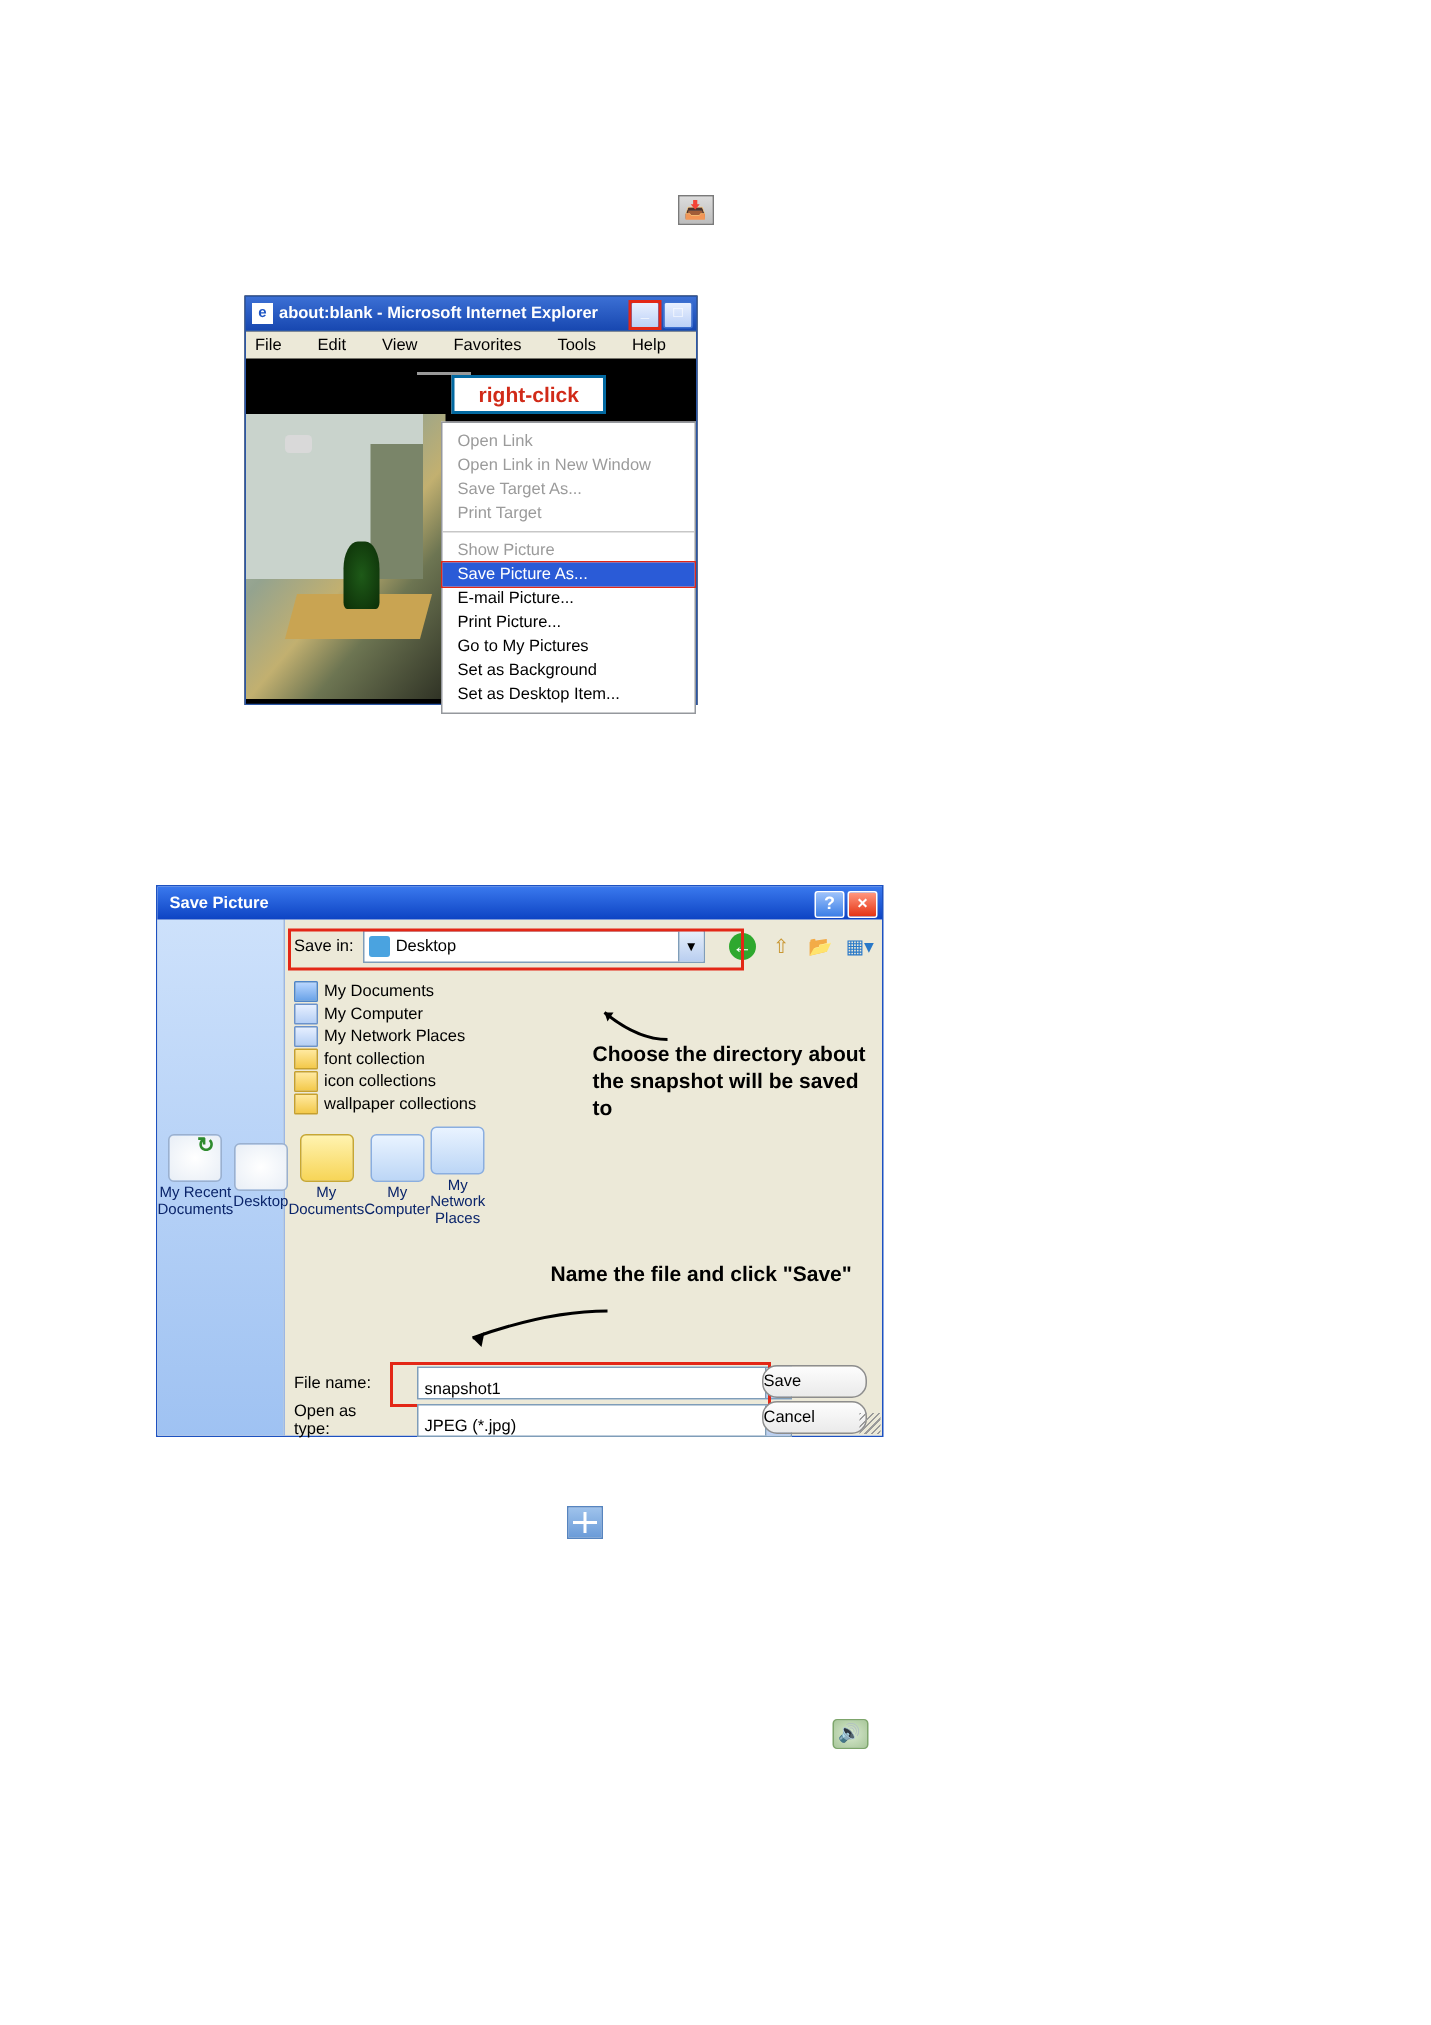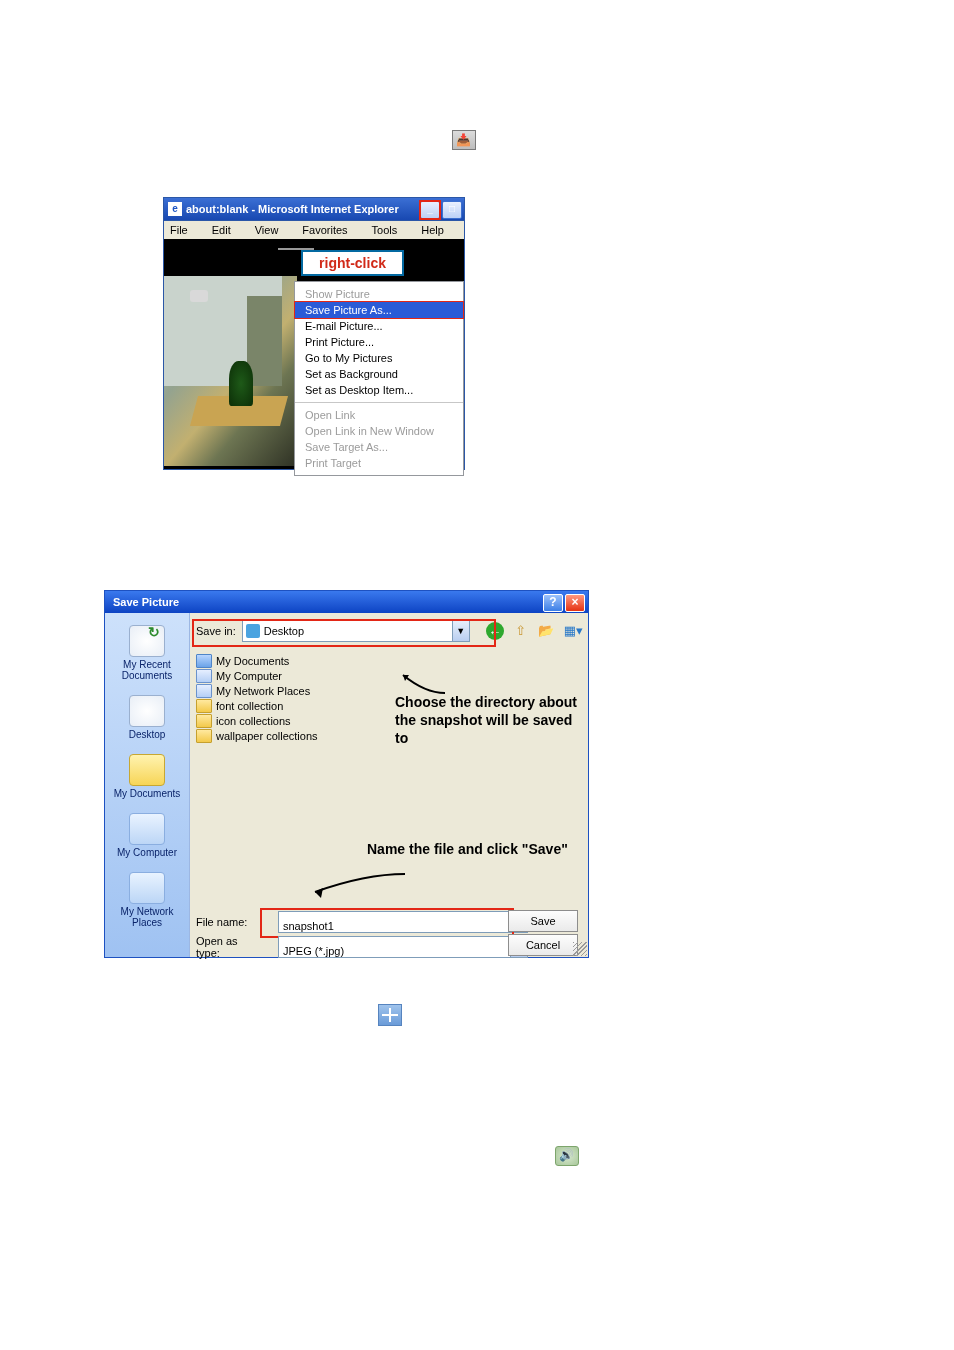--- a/index.html
+++ b/index.html
@@ -34,21 +34,21 @@
 
 
 .save-dlg{position:absolute;left:104px;top:590px;width:483px;height:366px;border:1px solid #1d51c1}
 .sd-title{height:22px;background:linear-gradient(#3a79ee,#0d43c3);color:#fff;display:flex;align-items:center;font-size:11px;font-weight:bold;padding-left:8px;position:relative}
 .sd-title .btns{position:absolute;right:3px;top:3px;display:flex;gap:2px}
 .sd-title .sqbtn{width:18px;height:16px;border:1px solid #fff;font-size:12px;line-height:14px;text-align:center;border-radius:2px}
 .sd-title .sqhelp{background:linear-gradient(#9dc2fb,#3b7ee6);color:#fff}
 .sd-title .sqclose{background:linear-gradient(#ff9880,#e53212);color:#fff}
 
 .sd-body{display:flex;background:#ece9d8;height:344px}
-.sd-left{width:84px;background:linear-gradient(#cde1fb,#9fc2f2);border-right:1px solid #9cb7e3;display:flex;flex-direction:column;align-items:center;padding-top:12px}
+.sd-left{width:84px;background:linear-gradient(#cde1fb,#9fc2f2);border-right:1px solid #9cb7e3;display:flex;flex-direction:row;align-items:center;padding-top:12px}
 .sd-left .slot{display:flex;flex-direction:column;align-items:center;margin-bottom:14px;text-align:center;font-size:10px;color:#0a246a}
 .sd-left .ic{width:34px;height:30px;border-radius:4px;margin-bottom:2px}
 .ic.recent{background:radial-gradient(#fff,#e8eef6);border:1px solid #9ab0cf;position:relative}
 .ic.recent:after{content:"↻";position:absolute;left:18px;top:-2px;color:#2e8b2e;font-size:14px;font-weight:bold}
 .ic.desktop{background:radial-gradient(#fff,#e8eef6);border:1px solid #9ab0cf}
 .ic.mydocs{background:linear-gradient(#fff3b0,#f7d557);border:1px solid #c7a733}
 .ic.mycomp{background:linear-gradient(#e9f3ff,#bcd6f6);border:1px solid #8aaee0}
 .ic.netp{background:linear-gradient(#e9f3ff,#bcd6f6);border:1px solid #8aaee0}
 
 .sd-right{flex:1;position:relative}
@@ -80,21 +80,21 @@
 
 .form-row{position:absolute;left:6px;display:flex;align-items:center;gap:20px}
 .form-row.fn{top:298px}
 .form-row.ft{top:322px}
 .txtbox{width:240px;height:20px;border:1px solid #7f9db9;background:#fff;display:flex;align-items:flex-end;padding:0 4px;font-size:11px;position:relative}
 .txtbox .dd{position:absolute;right:0;top:0;width:16px;height:100%;background:linear-gradient(#e6effb,#b9cef0);border-left:1px solid #7f9db9;text-align:center;font-size:9px;line-height:20px}
 .fn-frame{position:absolute;left:70px;top:295px;width:250px;height:26px;border:2px solid #e32716;pointer-events:none}
 .red-conn{position:absolute;left:320px;top:306px;width:18px;height:3px;background:#e32716}
 .red-conn:after{content:"";position:absolute;right:-6px;top:-4px;border:5px solid transparent;border-left-color:#e32716}
 
-.wbtn{position:absolute;width:68px;height:20px;background:linear-gradient(#fdfdfd,#eaeaea);border:1px solid #8d8d8d;border-radius:0;text-align:center;font-size:11px;line-height:20px}
+.wbtn{position:absolute;width:68px;height:20px;background:linear-gradient(#fdfdfd,#eaeaea);border:1px solid #8d8d8d;border-radius:10px;font-size:11px;line-height:20px}
 .wbtn.save{right:10px;top:297px}
 .wbtn.cancel{right:10px;top:321px}
 .resize-grip{position:absolute;right:1px;bottom:1px;width:14px;height:14px;background:repeating-linear-gradient(135deg,#9a9a9a 0 1px,transparent 1px 3px)}
 
 
 .float-a{position:absolute;left:378px;top:1004px;width:22px;height:20px;background:linear-gradient(#9fc3ec,#6a9bd8);border:1px solid #5684bf}
 .float-a:before,.float-a:after{content:"";position:absolute;background:#fff}
 .float-a:before{left:10px;top:3px;width:2px;height:14px}
 .float-a:after{left:3px;top:9px;width:16px;height:2px}
 .float-b{position:absolute;left:555px;top:1146px;width:22px;height:18px;background:radial-gradient(#d9e9d0,#a8c79a);border:1px solid #7da56c;border-radius:3px}
@@ -130,35 +130,35 @@
     <div class="rc-box"><span>right-click</span></div>
     <div class="photo">
       <div class="wall"></div>
       <div class="door"></div>
       <div class="desk"></div>
       <div class="plant"></div>
       <div class="sprinkler"></div>
     </div>
     <div class="ctx">
       <div class="grp">
+        <div class="it dis">Open Link</div>
+        <div class="it dis">Open Link in New Window</div>
+        <div class="it dis">Save Target As...</div>
+        <div class="it dis">Print Target</div>
+      </div>
+      <div class="grp">
         <div class="it dis">Show Picture</div>
         <div class="sel-frame">
             <div class="it sel">Save Picture As...</div>
           </div>
         <div class="it">E-mail Picture...</div>
         <div class="it">Print Picture...</div>
         <div class="it">Go to My Pictures</div>
         <div class="it">Set as Background</div>
         <div class="it">Set as Desktop Item...</div>
-      </div>
-      <div class="grp">
-        <div class="it dis">Open Link</div>
-        <div class="it dis">Open Link in New Window</div>
-        <div class="it dis">Save Target As...</div>
-        <div class="it dis">Print Target</div>
       </div>
     </div>
   </div>
 </div>
 
 <div class="save-dlg">
   <div class="sd-title">
     <span>Save Picture</span>
     <div class="btns">
       <div class="sqbtn sqhelp">?</div>

